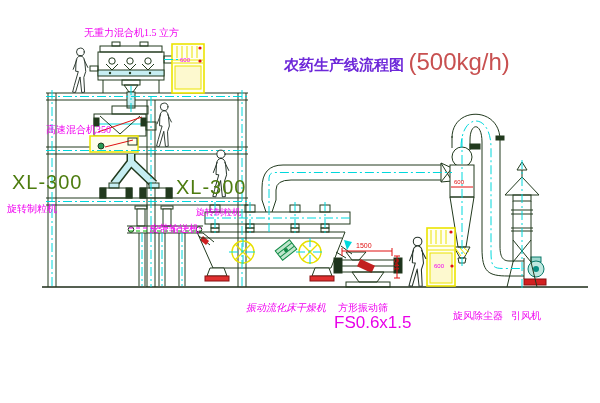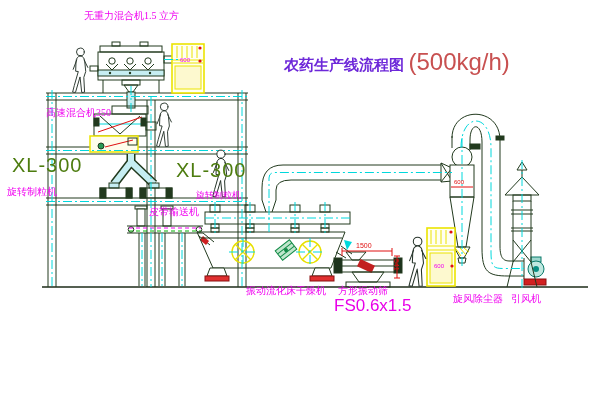--- a/index.html
+++ b/index.html
@@ -1,20 +1,20 @@
 <!DOCTYPE html>
 <html><head>
 <meta charset="utf-8">
 <style>
   html,body{margin:0;padding:0;background:#ffffff;}
   #stage{position:relative;width:600px;height:403px;background:#ffffff;overflow:hidden;
          font-family:"Liberation Sans",sans-serif;}
   #stage svg{position:absolute;left:0;top:0;}
   .lbl{position:absolute;color:#f000f0;white-space:nowrap;z-index:5;
-       font-family:"Liberation Serif",serif;line-height:1;}
+       font-family:"Liberation Serif",serif;line-height:1;margin-top:17px;}
   .lbl-cn{font-size:10px;}
   .lbl-cn-sm{font-size:9px;}
   .lbl-model{font-family:"Liberation Sans",sans-serif;font-size:20px;letter-spacing:1px;color:#4d7c0f;}
   .lbl-model-md{font-family:"Liberation Sans",sans-serif;font-size:17px;color:#e800e8;}
   .dim{position:absolute;color:#e01010;font-size:7px;font-family:"Liberation Sans",sans-serif;
        white-space:nowrap;z-index:5;line-height:1;}
   .dim-rot{transform:rotate(90deg);transform-origin:left top;}
   .cab-txt{position:absolute;color:#f000f0;font-size:6px;font-family:"Liberation Sans",sans-serif;
        white-space:nowrap;z-index:5;line-height:1;}
   #title{position:absolute;left:284px;top:48px;z-index:5;white-space:nowrap;}
@@ -342,21 +342,21 @@
   <span class="t-cap">(500kg/h)</span>
 </div>
 
 <div class="lbl lbl-cn" style="left:84px;top:11px;">无重力混合机1.5 立方</div>
 <div class="lbl lbl-cn" style="left:46px;top:108px;">高速混合机350</div>
 <div class="lbl lbl-model" style="left:12px;top:155px;">XL-300</div>
 <div class="lbl lbl-cn" style="left:7px;top:187px;">旋转制粒机</div>
 <div class="lbl lbl-model" style="left:176px;top:160px;">XL-300</div>
 <div class="lbl lbl-cn-sm" style="left:196px;top:191px;">旋转制粒机</div>
 <div class="lbl lbl-cn" style="left:149px;top:207px;">皮带输送机</div>
-<div class="lbl lbl-cn" style="left:246px;top:286px;">振动流化床干燥机</div>
+<div class="lbl lbl-cn" style="left:246px;top:286px;font-style:italic;">振动流化床干燥机</div>
 <div class="lbl lbl-cn" style="left:338px;top:286px;">方形振动筛</div>
 <div class="lbl lbl-model-md" style="left:334px;top:297px;">FS0.6x1.5</div>
 <div class="lbl lbl-cn" style="left:453px;top:294px;">旋风除尘器</div>
 <div class="lbl lbl-cn" style="left:511px;top:294px;">引风机</div>
 
 <div class="dim" style="left:356px;top:242px;">1500</div>
 <div class="dim dim-rot" style="left:400px;top:259px;">541</div>
 <div class="dim" style="left:454px;top:179px;font-size:6px;">600</div>
 
 <div class="cab-txt" style="left:180px;top:57px;">600</div>

